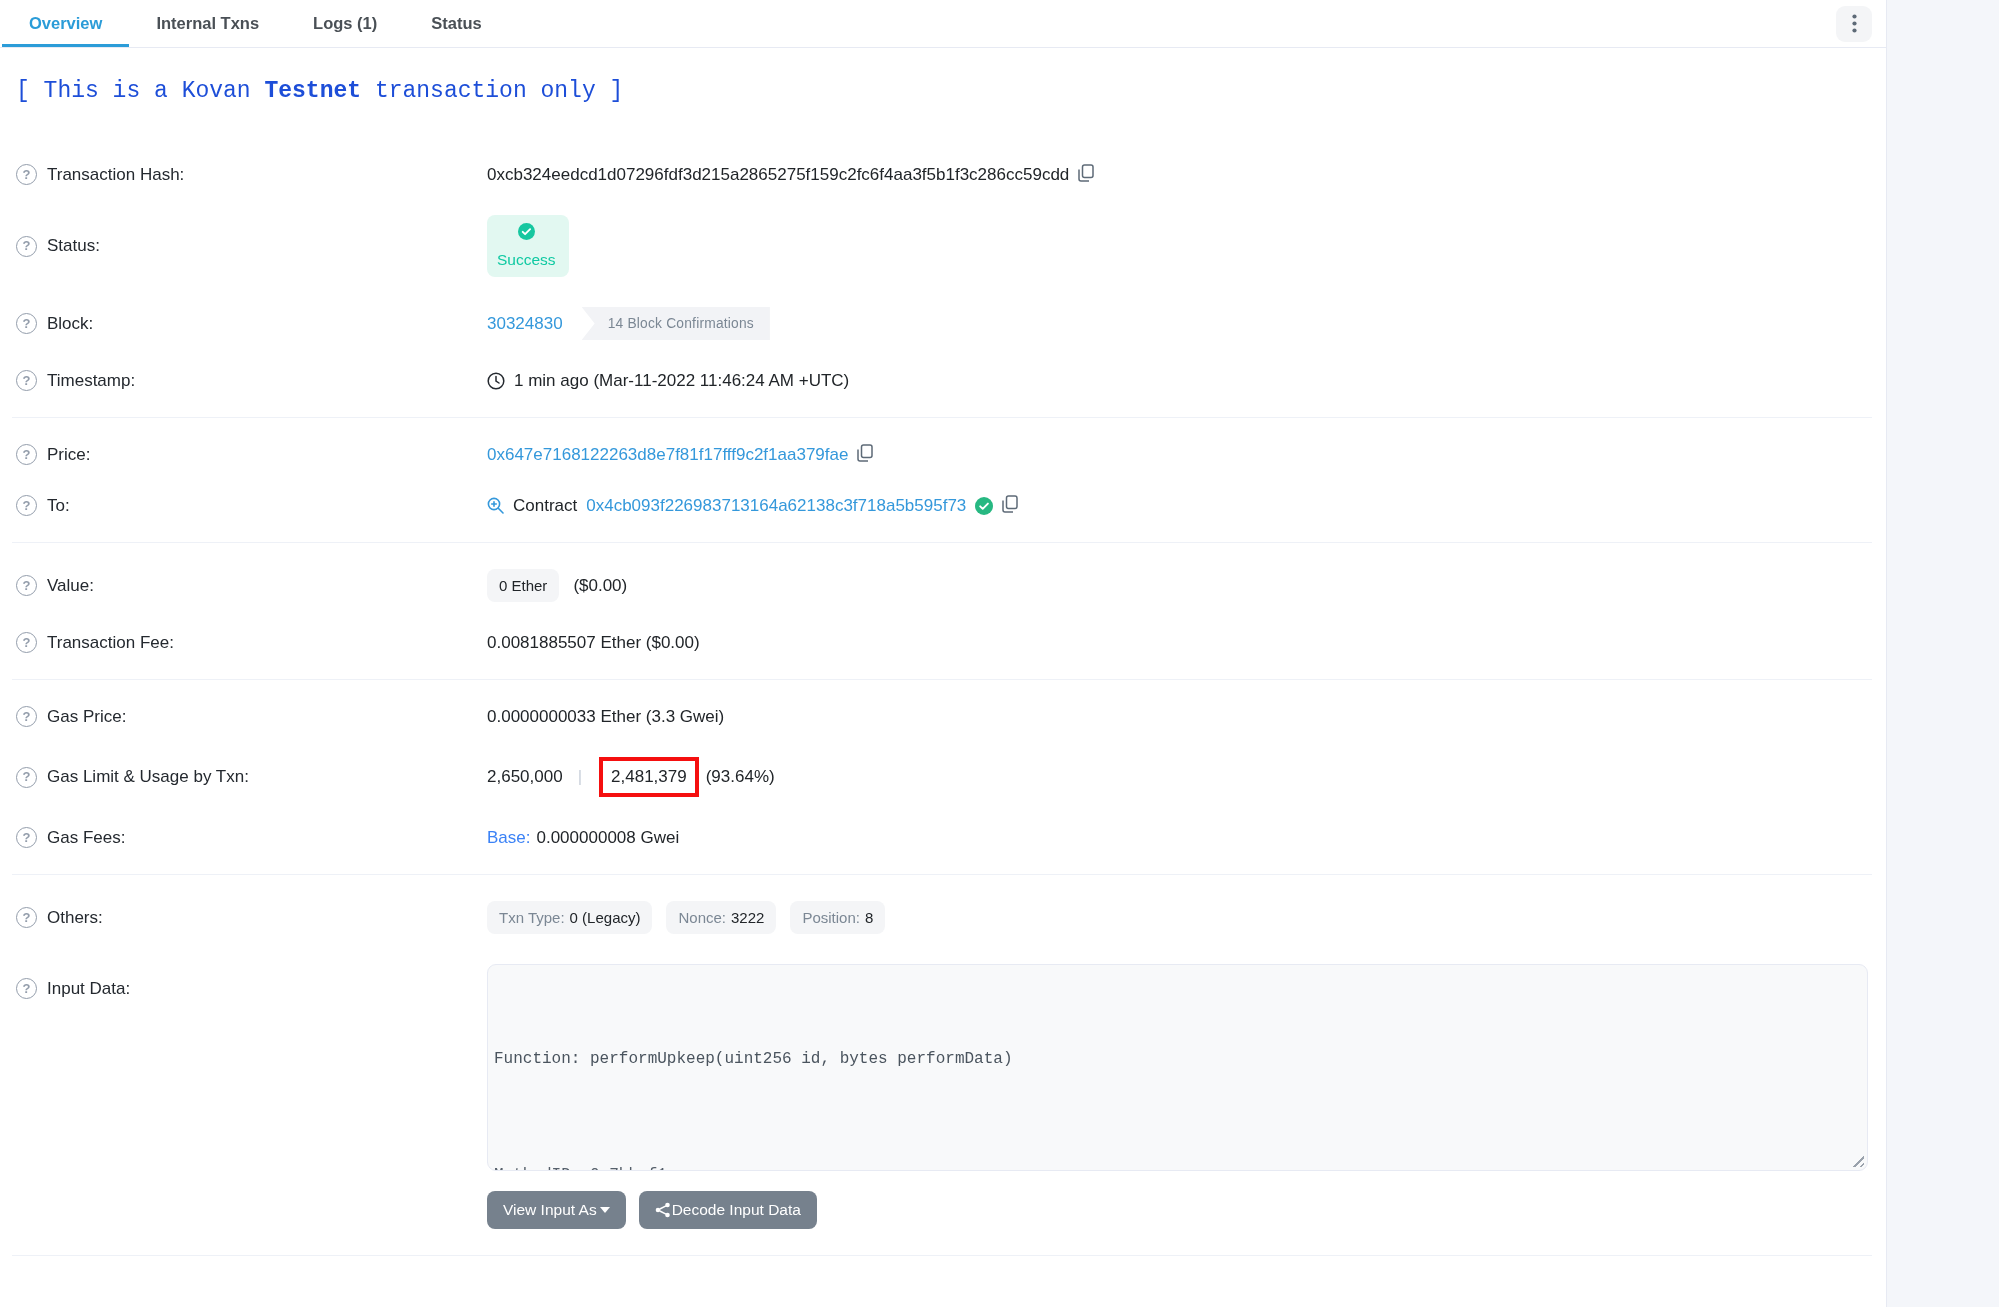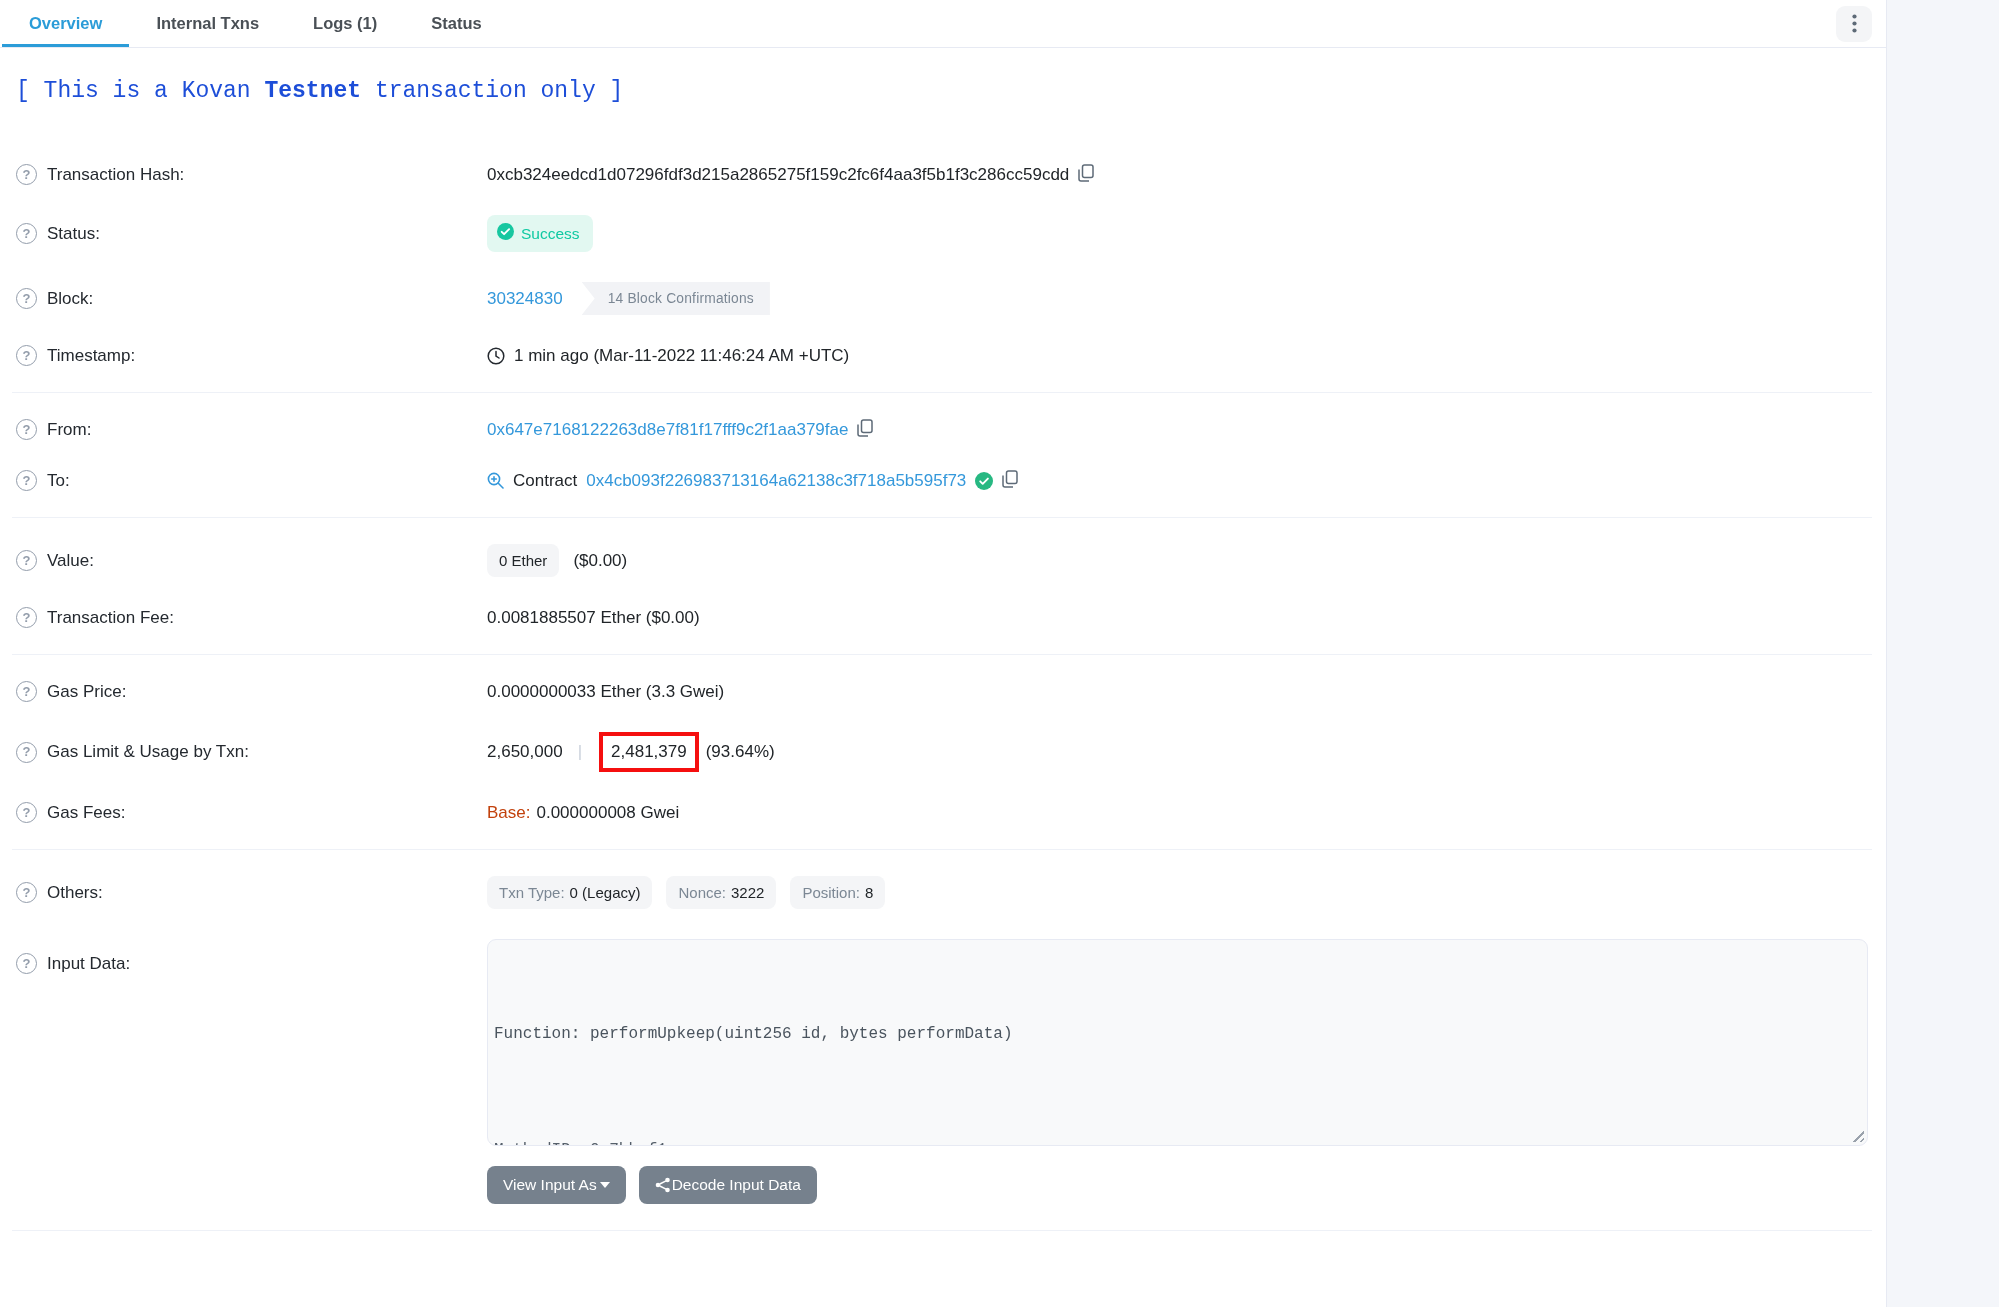--- a/index.html
+++ b/index.html
@@ -57,39 +57,39 @@
   }
 
   a.link { color: #3498db; text-decoration: none; cursor: pointer; }
 
   .icon-btn { background: none; border: none; cursor: pointer; padding: 0; display: inline-flex; align-items: center; }
 
   
   .status-badge {
     display: inline-flex; align-items: center; gap: 7px;
     background: #e2f8f1; color: #0fc9a2; font-size: 15.5px;
-    border-radius: 8px; padding: 8px 13px 8px 10px;
+    border-radius: 8px; padding: 8px 13px 8px 10px; flex-direction: column;
   }
 
   
   .conf-badge {
     display: inline-block; background: #f2f3f6; color: #7b8794;
     font-size: 13.8px; letter-spacing: .2px; padding: 9px 16px 9px 26px; margin-left: 10px;
     clip-path: polygon(0 0, 100% 0, 100% 100%, 0 100%, 13px 50%);
   }
 
   
   .pill {
     display: inline-flex; align-items: center; gap: 5px;
     background: #f4f5f7; border-radius: 8px; padding: 8px 12px; font-size: 15px;
   }
   .pill .k { color: #7b8794; }
   .pill .v { color: #212529; font-weight: 400; }
 
-  .muted { color: #c2410c; text-align: center; }
+  .muted { color: #3b82f6; text-align: center; }
   .sep-bar { color: #c9d0da; padding: 0 6px; }
 
   .redbox {
     display: inline-block; border: 4px solid #f50f0f; padding: 6px 8px; margin: 0 2px;
   }
 
   
   .input-box {
     width: 100%; max-width: 1384px; height: 207px; background: #f8f9fa;
     border: 1px solid #e7eaf3; border-radius: 9px; padding: 22px 6px;
@@ -213,21 +213,21 @@
           <span>1 min ago (Mar-11-2022 11:46:24 AM +UTC)</span>
         </div>
       </div>
     </div>
 
     <div class="section">
 
       <div class="row">
         <div class="label-col">
           <span class="qicon">?</span>
-          <span class="lbl">From:</span>
+          <span class="lbl">Price:</span>
         </div>
         <div class="value-col">
           <a class="link">0x647e7168122263d8e7f81f17fff9c2f1aa379fae</a>
           <button class="icon-btn">
             <span>
               <svg width="16" height="18" viewBox="0 0 16 18" fill="none" stroke="#5d6a77" stroke-width="1.5">
                   <rect x="4.5" y="1" width="10.5" height="12.5" rx="2"></rect>
                   <path d="M11 17H3a2 2 0 0 1-2-2V5.5"></path>
                 </svg>
             </span>

